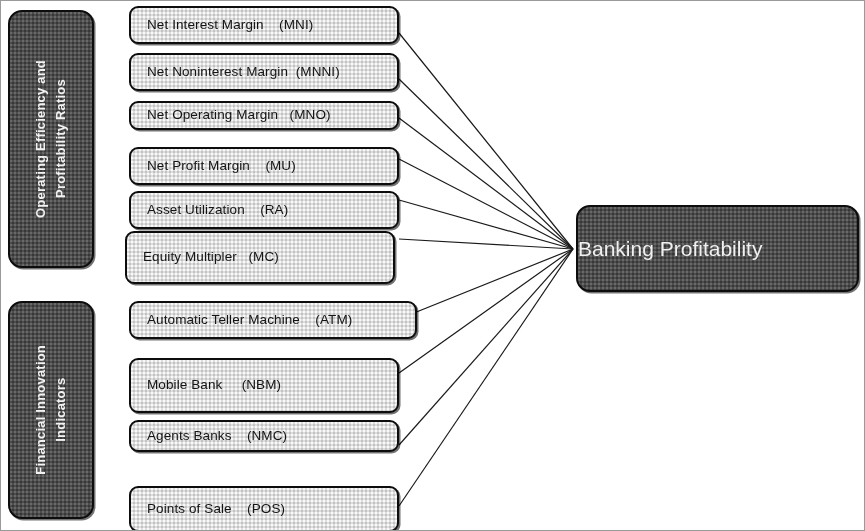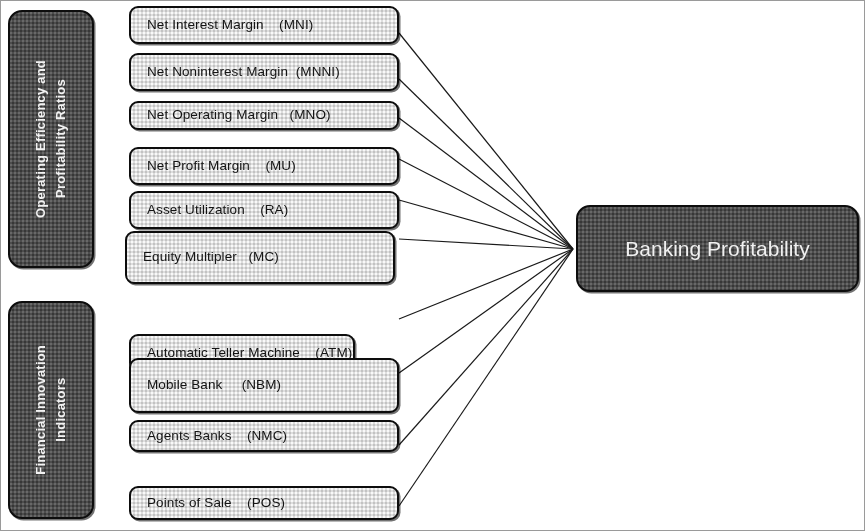--- a/index.html
+++ b/index.html
@@ -78,21 +78,21 @@
     text-align: center;
     font-size: 13px;
     font-weight: bold;
     line-height: 1.55;
     letter-spacing: 0.2px;
     color: #f2f2f2;
     white-space: pre-line;
   }
   
   #target {
-    justify-content: center;
+    justify-content: flex-start;
     border-radius: 14px;
   }
   .target-line {
     font-size: 21px;
     line-height: 1.32;
     text-align: center;
     color: #f0f0f0;
     white-space: pre;
   }
 </style>
@@ -135,30 +135,30 @@
   <div class="node light" id="leaf-0-3" style="left: 128px; top: 146px; width: 270px; height: 38px; text-align: right;">
     <span class="leaf-label">Net Profit Margin    (MU)</span>
   </div>
   <div class="node light" id="leaf-0-4" style="left: 128px; top: 190px; width: 270px; height: 38px;">
     <span class="leaf-label">Asset Utilization    (RA)</span>
   </div>
   <div class="node light" id="leaf-0-5" style="left: 124px; top: 230px; width: 270px; height: 53px;">
     <span class="leaf-label">Equity Multipler   (MC)</span>
   </div>
 
-  <div class="node light" id="leaf-1-0" style="left: 128px; top: 300px; width: 226px; height: 38px; margin-top: 33px;">
+  <div class="node light" id="leaf-1-0" style="left: 128px; top: 300px; width: 288px; height: 38px;">
     <span class="leaf-label">Automatic Teller Machine    (ATM)</span>
   </div>
   <div class="node light" id="leaf-1-1" style="left: 128px; top: 357px; width: 270px; height: 55px;">
     <span class="leaf-label">Mobile Bank     (NBM)</span>
   </div>
   <div class="node light" id="leaf-1-2" style="left: 128px; top: 419px; width: 270px; height: 32px;">
     <span class="leaf-label">Agents Banks    (NMC)</span>
   </div>
-  <div class="node light" id="leaf-1-3" style="left: 128px; top: 485px; width: 270px; height: 34px;">
+  <div class="node light" id="leaf-1-3" style="left: 128px; top: 485px; width: 270px; height: 46px;">
     <span class="leaf-label">Points of Sale    (POS)</span>
   </div>
 
   <div class="node dark" id="target" style="left: 575px; top: 204px; width: 283px; height: 87px;">
     <span class="target-line">Banking Profitability</span>
   </div>
 
 </div>
 
 </body></html>

